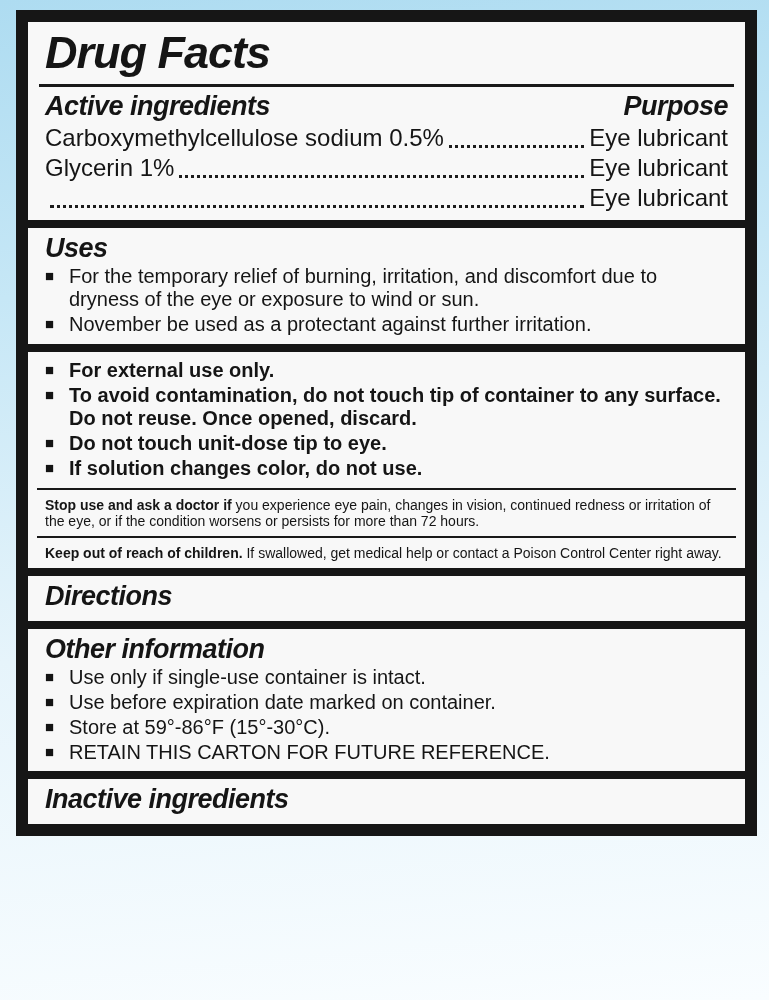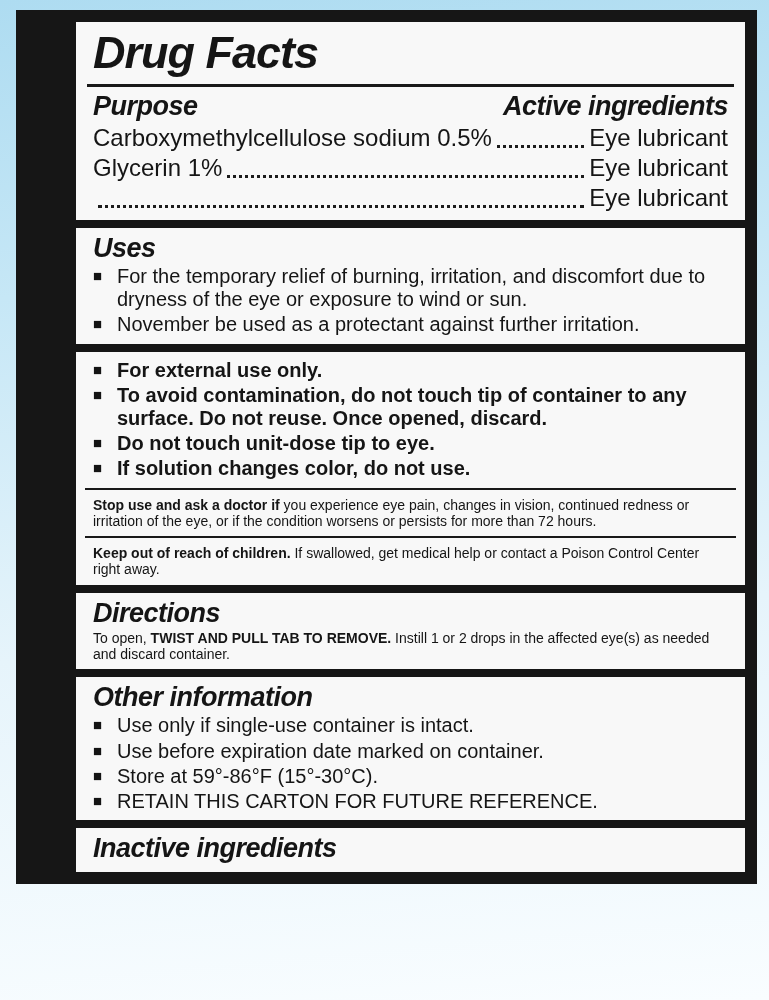--- a/index.html
+++ b/index.html
@@ -13,21 +13,20 @@
   }
   .label {
     position: absolute; left: 16px; top: 10px; width: 741px;
     background: #161616;
     padding: 12px;
     display: flex; flex-direction: column; gap: 8px;
   }
   .panel {
     background: #f8f8f8;
     padding: 5px 17px 7px 17px;
-    margin-left: 48px;
   }
   .title {
     font-size: 45px; font-weight: bold; font-style: italic;
     letter-spacing: -1px; line-height: 1.08; padding-top: 2px;
   }
   .title-rule { border: none; border-top: 3px solid #191919; margin: 6px -6px 4px -6px; }
   .thin-rule { border: none; border-top: 2px solid #191919; margin: 7px -8px; }
   .ai-header { display: flex; justify-content: space-between; align-items: baseline; }
   .h2 {
     font-size: 27px; font-weight: bold; font-style: italic;
@@ -45,22 +44,22 @@
 </style>
 </head>
 <body>
 
 <div class="label">
 
   <section class="panel">
     <div class="title">Drug Facts</div>
     <hr class="title-rule">
     <div class="ai-header">
+      <span class="h2">Active ingredients</span>
       <span class="h2">Purpose</span>
-      <span class="h2">Active ingredients</span>
     </div>
     <div class="ing-row">
       <span class="ing-name">Carboxymethylcellulose sodium 0.5%</span>
       <span class="leader"></span>
       <span class="ing-purpose">Eye lubricant</span>
     </div>
     <div class="ing-row">
       <span class="ing-name">Glycerin 1%</span>
       <span class="leader"></span>
       <span class="ing-purpose">Eye lubricant</span>
@@ -105,21 +104,20 @@
       </li>
     </ul>
     <hr class="thin-rule">
     <p class="body-text"><span class="bold">Stop use and ask a doctor if</span><span> you experience eye pain, changes in vision, continued redness or irritation of the eye, or if the condition worsens or persists for more than 72 hours.</span></p>
     <hr class="thin-rule">
     <p class="body-text"><span class="bold">Keep out of reach of children.</span><span> If swallowed, get medical help or contact a Poison Control Center right away.</span></p>
   </section>
 
   <section class="panel">
     <div class="h2">Directions</div>
-    <p class="body-text"><span>To open, </span><span class="bold">TWIST AND PULL TAB TO REMOVE.</span><span> Instill 1 or 2 drops in the affected eye(s) as needed and discard container.</span></p>
   </section>
 
   <section class="panel">
     <div class="h2">Other information</div>
     <ul class="bullets">
       <li class="bullet-item">
         <span class="bullet-square">■</span>
         <span class="bullet-text">Use only if single-use container is intact.</span>
       </li>
       <li class="bullet-item">

